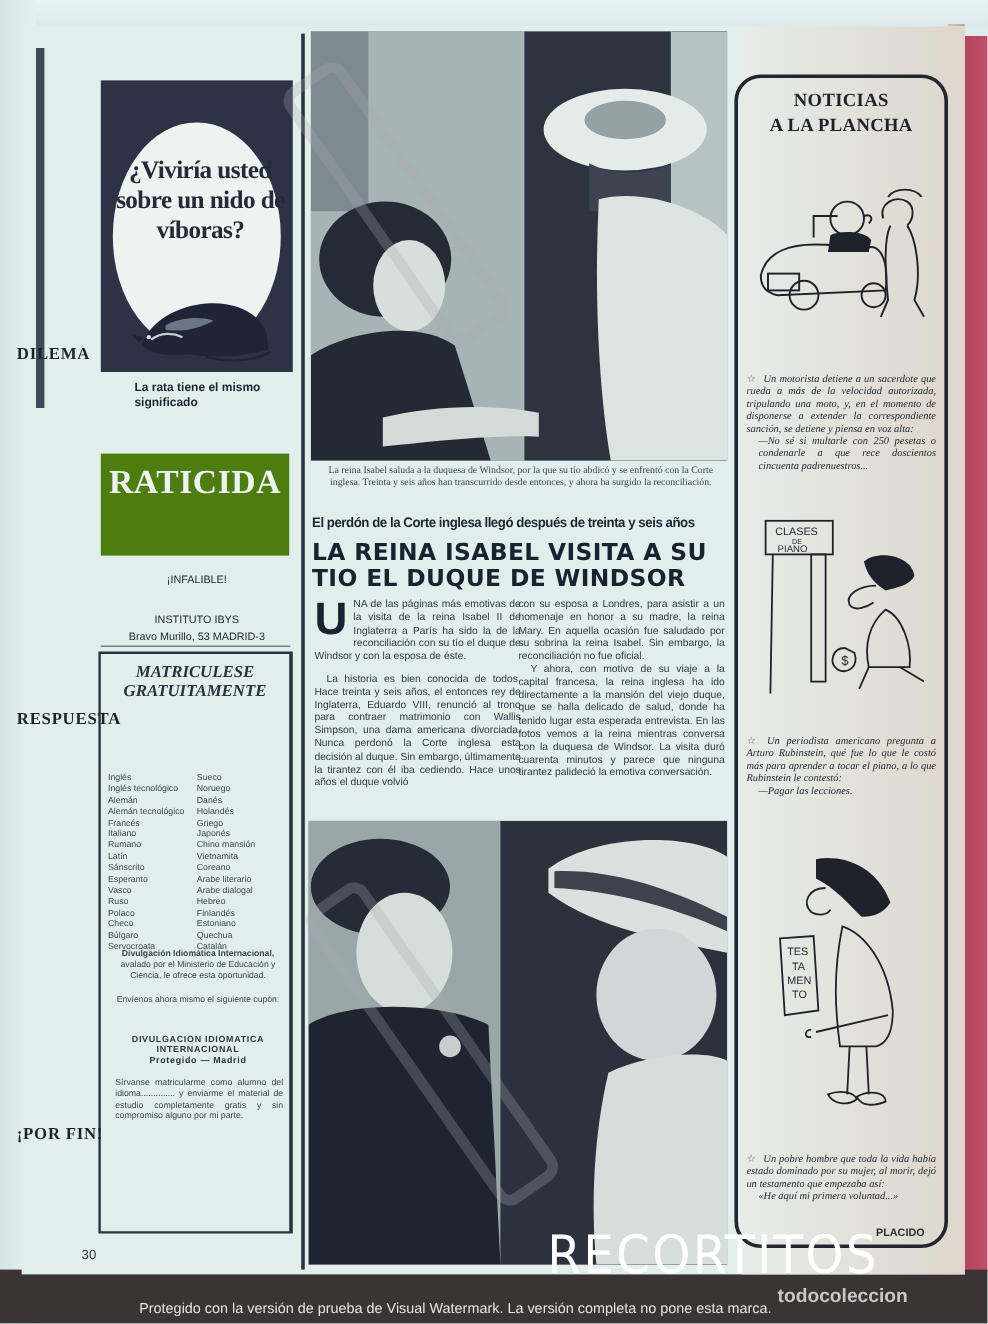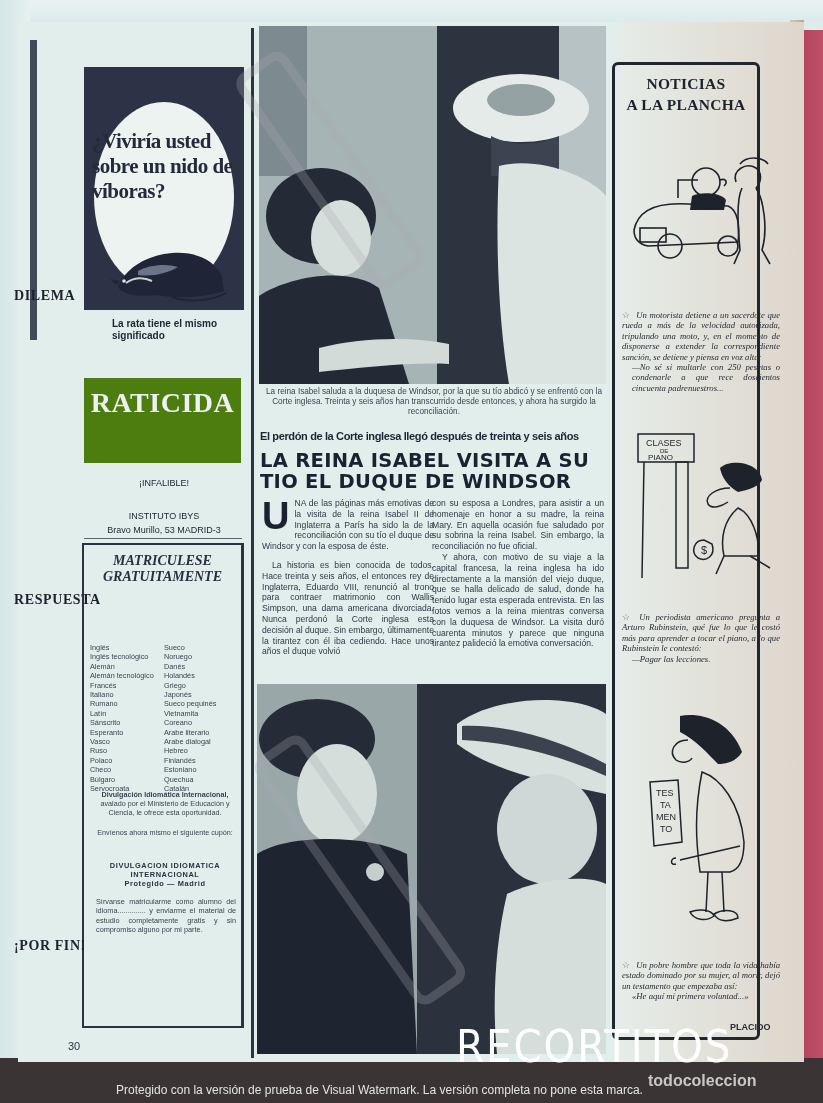--- a/index.html
+++ b/index.html
@@ -30,21 +30,21 @@
     position: absolute; left: 84px; top: 67px; width: 160px; height: 243px;
     background: #2c3347; overflow: hidden;
   }
   .ad-viboras .moon {
     position: absolute; left: 10px; top: 35px; width: 140px; height: 190px;
     background: #edf3f1; border-radius: 50%;
   }
   .ad-viboras .headline {
     position: absolute; left: 8px; top: 62px; width: 150px;
     font-family: "Liberation Serif", serif; font-weight: bold; font-size: 21px;
-    line-height: 25px; color: #232a3a; letter-spacing: -0.5px;
+    line-height: 25px; text-align: center; color: #232a3a; letter-spacing: -0.5px;
   }
   .ad-viboras .rat {
     position: absolute; left: 24px; top: 158px; width: 120px; height: 80px;
   }
   .ad-caption {
     position: absolute; left: 112px; top: 318px; width: 120px;
     font-size: 10px; font-weight: bold; line-height: 12px; color: #1d2433;
   }
   .ad-raticida {
     position: absolute; left: 84px; top: 378px; width: 157px; height: 85px;
@@ -99,21 +99,21 @@
   .photo-top {
     position: absolute; left: 259px; top: 26px; width: 347px; height: 358px;
     background: #96a4a7; overflow: hidden;
   }
   .photo-bottom {
     position: absolute; left: 257px; top: 684px; width: 349px; height: 370px;
     background: #8f9ca0; overflow: hidden;
   }
   .photo-caption {
     position: absolute; left: 262px; top: 387px; width: 344px; text-align: center;
-    font-family: Liberation Sans, sans-serif; font-size: 8.2px; line-height: 10px; color: #3a4450;
+    font-family: Liberation Serif, serif; font-size: 8.2px; line-height: 10px; color: #3a4450;
   }
   .subtitle {
     position: absolute; left: 260px; top: 430px; width: 348px;
     font-size: 11.5px; font-weight: bold; color: #1d2433; letter-spacing: -0.4px;
     transform: scaleX(0.96); transform-origin: left;
   }
   .main-headline {
     position: absolute; left: 260px; top: 450px; width: 348px;
     font-family: "DejaVu Sans", sans-serif; font-weight: bold; font-size: 19.5px; line-height: 21px;
     color: #1a2130; letter-spacing: 0.3px;
@@ -127,22 +127,22 @@
   .article-col p { text-indent: 10px; margin-bottom: 8px; }
   .article-col.a2 p { margin-bottom: 0; }
   .dropcap {
     float: left; font-size: 38px; line-height: 32px; font-weight: bold; color: #1a2130;
     margin-right: 5px; margin-top: 2px;
   }
   .article-col p.first { text-indent: 0; }
 
   
   .humor-box {
-    position: absolute; left: 612px; top: 62px; width: 148px; height: 978px;
-    border: 3px solid #22262e; border-radius: 6px;
+    position: absolute; left: 612px; top: 62px; width: 178px; height: 978px;
+    border: 3px solid #22262e; border-radius: 22px;
   }
   .humor-title {
     position: absolute; left: 0; top: 8px; width: 100%; text-align: center;
     font-family: "Liberation Serif", serif; font-weight: bold; font-size: 15.5px; line-height: 21px;
     color: #1d222c; letter-spacing: 0.3px;
   }
   .section-head {
     position: absolute; left: 14px;
     font-family: "Liberation Serif", serif; font-weight: bold; font-size: 14px; letter-spacing: 0.6px; color: #1d222c;
   }
@@ -235,21 +235,21 @@
     <div>Búlgaro</div>
     <div>Servocroata</div>
   </div>
   <div class="lang-col c2">
     <div>Sueco</div>
     <div>Noruego</div>
     <div>Danés</div>
     <div>Holandés</div>
     <div>Griego</div>
     <div>Japonés</div>
-    <div>Sueco pequinés</div>
+    <div>Chino mansión</div>
     <div>Vietnamita</div>
     <div>Coreano</div>
     <div>Arabe literario</div>
     <div>Arabe dialogal</div>
     <div>Hebreo</div>
     <div>Finlandés</div>
     <div>Estoniano</div>
     <div>Quechua</div>
     <div>Catalán</div>
   </div>

